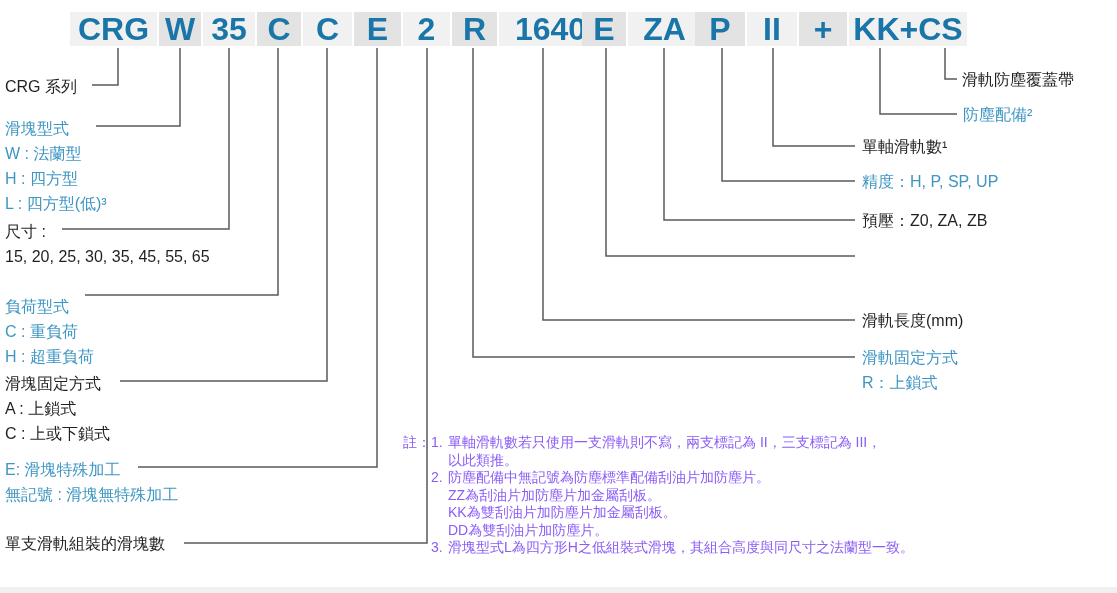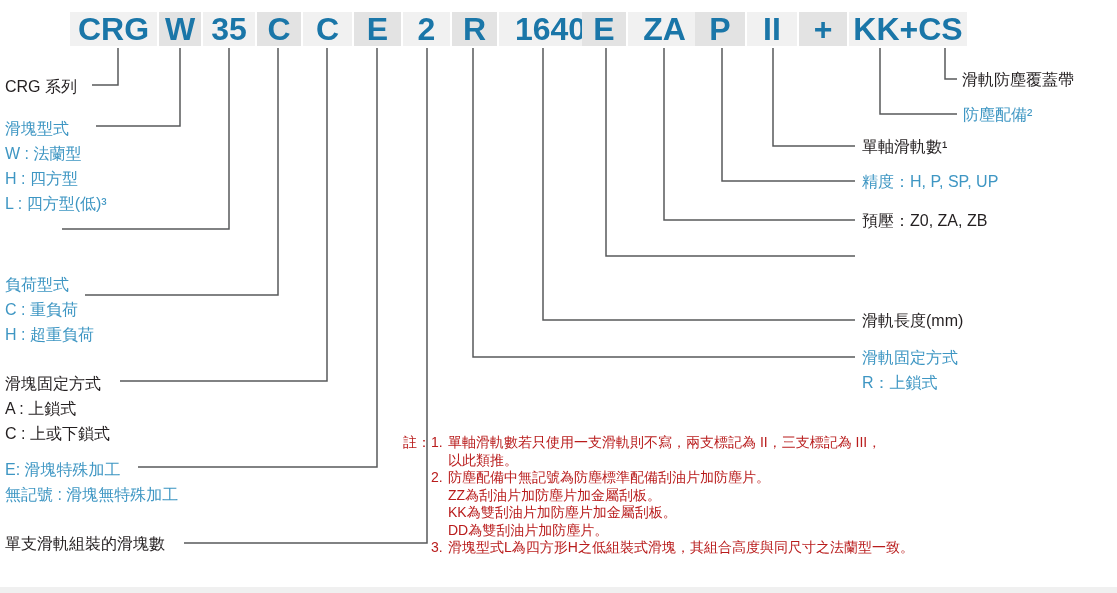--- a/index.html
+++ b/index.html
@@ -14,21 +14,21 @@
   }
   .chip.light{background:#f1f1f1;}
   .chip.dark{background:#e3e3e3;}
   .lines-svg{position:absolute;left:0;top:0;pointer-events:none;}
   .lbl{position:absolute;font-size:16px;line-height:25px;white-space:nowrap;}
   .lbl div{height:25px;}
   .black{color:#231f20;}
   .blue{color:#3e96c3;}
   .notes{
     position:absolute;left:403px;top:434px;
-    font-size:14px;line-height:17.5px;white-space:nowrap;color:#b91c1c;
+    font-size:14px;line-height:17.5px;white-space:nowrap;color:#8b5cf6;
   }
   .note-prefix{display:inline-block;width:28px;}
   .note-num{display:inline-block;width:17px;}
   .ind1{margin-left:28px;}
   .ind2{margin-left:45px;}
   .bottom-strip{position:absolute;left:0;bottom:0;width:1117px;height:6px;background:#f0f0f0;}
 </style>
 </head>
 <body>
 
@@ -76,22 +76,26 @@
     <div>CRG 系列</div>
   </div>
 
   <div class="lbl blue" style="left:5px;top:116px">
     <div>滑塊型式</div>
     <div>W : 法蘭型</div>
     <div>H : 四方型</div>
     <div>L : 四方型(低)³</div>
   </div>
 
+  <div class="lbl black" style="left:5px;top:219px">
+    <div>尺寸 :</div>
+    <div>15, 20, 25, 30, 35, 45, 55, 65</div>
+  </div>
 
-  <div class="lbl blue" style="left:5px;top:272px">
+  <div class="lbl blue" style="left:5px;top:294px">
     <div>負荷型式</div>
     <div>C : 重負荷</div>
     <div>H : 超重負荷</div>
   </div>
 
   <div class="lbl black" style="left:5px;top:371px">
     <div>滑塊固定方式</div>
     <div>A : 上鎖式</div>
     <div>C : 上或下鎖式</div>
   </div>

